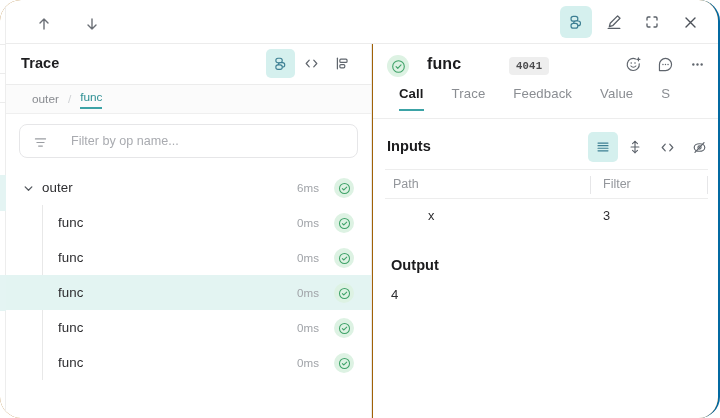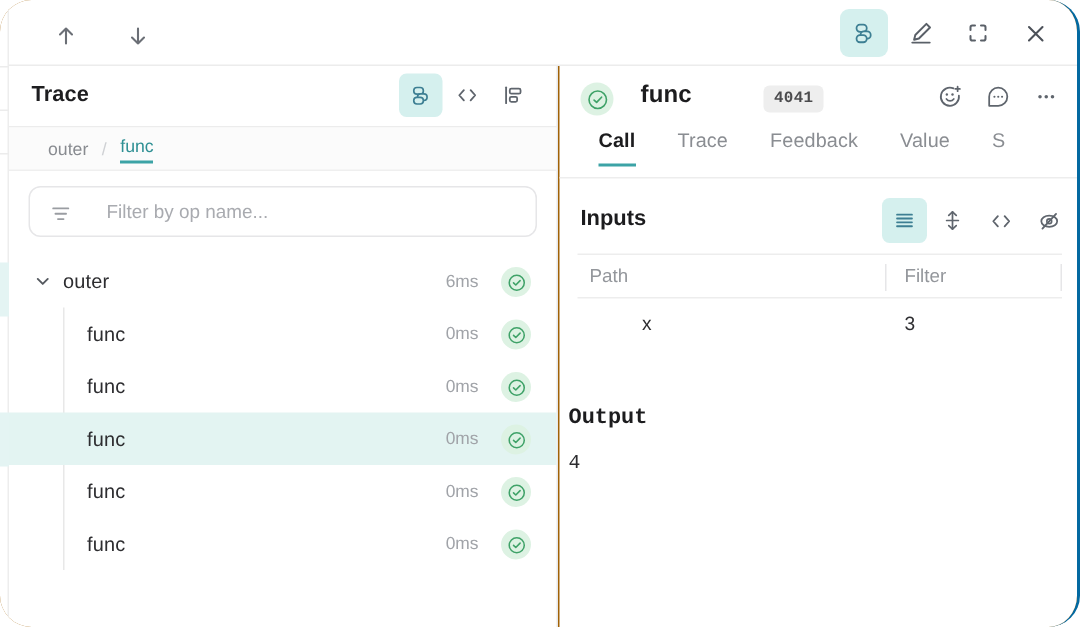--- a/index.html
+++ b/index.html
@@ -189,21 +189,21 @@
   .th { font-size: 12.5px; color: #93969b; }
   .th.path { position: absolute; left: 8px; }
   .th.value { position: absolute; left: 218px; }
   .th-div { position: absolute; left: 205px; top: 6px; width: 1px; height: 18px; background: #e6e6e8; }
   .th-div2 { position: absolute; right: 0px; top: 6px; width: 1px; height: 18px; background: #e6e6e8; }
   .tbl-row { position: relative; height: 32px; display: flex; align-items: center; }
   .td { font-size: 12.8px; color: #2d2d30; }
   .td.path { position: absolute; left: 43px; }
   .td.value { position: absolute; left: 218px; }
 
-  .output-block { margin-top: 40px; padding-left: 6px; font-family: Liberation Mono, monospace; }
+  .output-block { margin-top: 26px; padding-left: 18px; }
   .output-title { font-size: 14.6px; font-weight: 700; color: #1c1c1e; }
   .output-val { margin-top: 14px; font-size: 13.2px; color: #2d2d30; }
 </style>
 </head>
 <body>
 
 <div class="app">
 
   <div class="edge-sliver">
     <div class="s-line" style="top:44px"></div>

